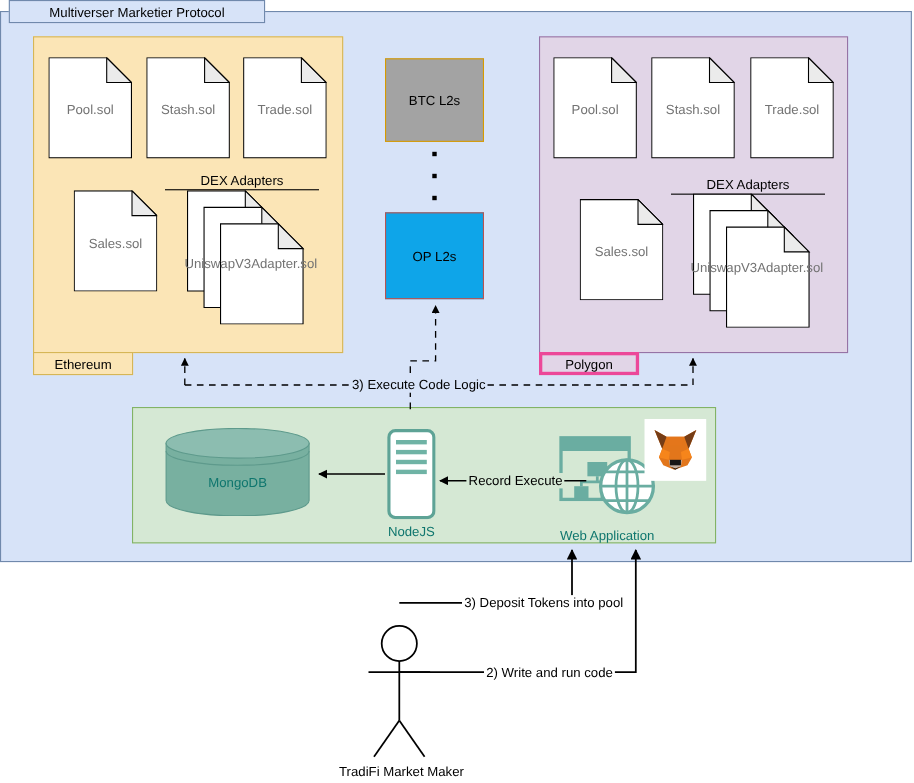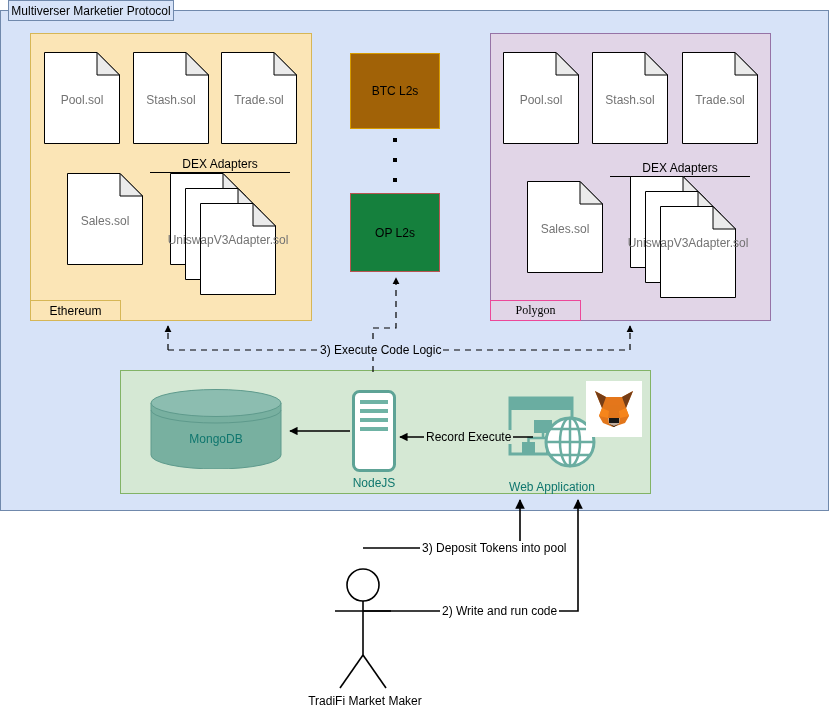--- a/index.html
+++ b/index.html
@@ -17,21 +17,21 @@
   
   #protocol-container {
     left: 0px; top: 10px;
     width: 829px; height: 501px;
     background: #d7e3f8;
     border: 1px solid #7089ac;
     box-sizing: border-box;
   }
   #protocol-title-tab {
     left: 8px; top: 0px;
-    width: 166px; height: 21px;
+    width: 233px; height: 21px;
     background: #d7e3f8;
     border: 1px solid #7089ac;
     box-sizing: border-box;
     display: flex; align-items: center; justify-content: center;
     font-size: 12px; color: #000;
     z-index: 5;
   }
 
   
   .chain-box {
@@ -46,34 +46,33 @@
   #polygon-box {
     left: 490px; top: 33px;
     width: 281px; height: 288px;
     background: #e1d5e7;
     border: 1px solid #9673a6;
   }
   .chain-label {
     box-sizing: border-box;
     height: 21px;
     display: flex; align-items: center; justify-content: center;
-    font-size: 12px; color: #000;
+    font-size: 12px; color: #000; margin-top: 20px;
   }
   #ethereum-label {
     left: 30px; top: 300px;
     width: 91px;
     background: #fbe5b6;
     border: 1px solid #d6b656;
   }
   #polygon-label {
     left: 490px; top: 300px;
     width: 91px;
     background: #e1d5e7;
-    border: 1px solid #ec4899;
-    font-family: Liberation Serif, serif;
+    border: 3px solid #ec4899;
   }
 
   
   .doc {
     box-sizing: border-box;
     position: absolute;
   }
   .doc svg { display: block; }
   .doc-label {
     position: absolute;
@@ -81,30 +80,30 @@
     text-align: center;
     font-size: 12px;
     color: #737373;
     white-space: nowrap;
   }
 
   
   #btc-l2s {
     left: 350px; top: 53px;
     width: 90px; height: 76px;
-    background: #a16207;
+    background: #a3a3a3;
     border: 1px solid #d79b00;
     box-sizing: border-box;
     display: flex; align-items: center; justify-content: center;
     font-size: 12px; color: #000;
   }
   #op-l2s {
     left: 350px; top: 193px;
     width: 90px; height: 79px;
-    background: #15803d;
+    background: #0ea5e9;
     border: 1px solid #b85450;
     box-sizing: border-box;
     display: flex; align-items: center; justify-content: center;
     font-size: 12px; color: #000;
   }
   .vdot {
     position: absolute;
     width: 4px; height: 4px;
     background: #000;
   }

